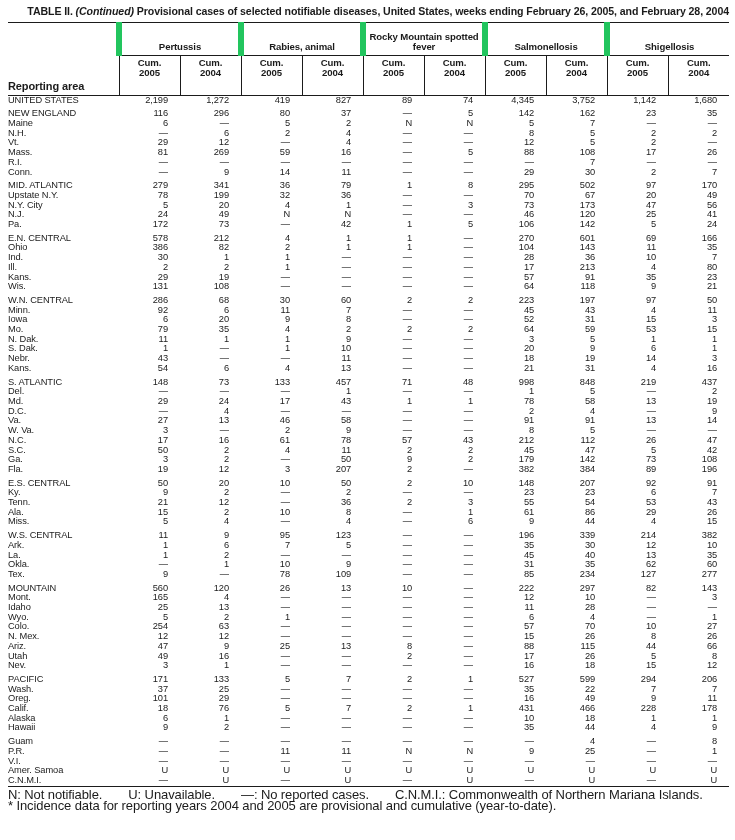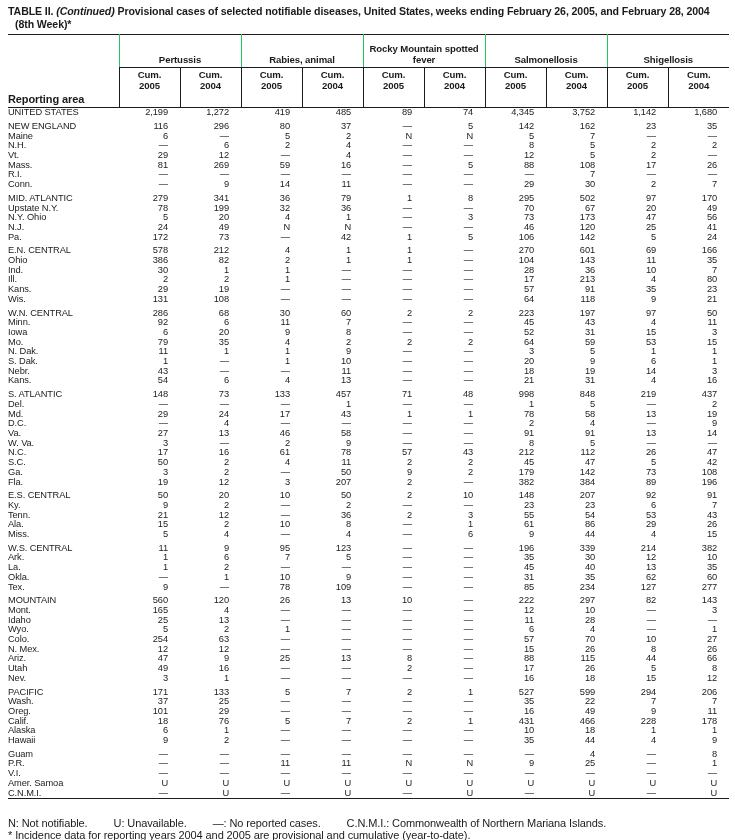--- a/index.html
+++ b/index.html
@@ -7,70 +7,69 @@
     width:735px;height:840px;overflow:hidden;
     color:#1b1b1b;
     font-family:"Liberation Sans", sans-serif;
     letter-spacing:-0.1px;
     -webkit-font-smoothing:antialiased;
   }
   .page{padding:5px 6px 0 8px;}
 
   
   .title{font-weight:bold;font-size:10.6px;line-height:12.6px;}
-  .title .t1{white-space:nowrap;}
+  .title .t1{white-space:nowrap;text-align:right;}
   .title .bi{font-style:italic;}
   .title .t2{padding-left:7px;}
 
   
   table{
     border-collapse:collapse;table-layout:fixed;
     width:721px;margin-top:4px;
     border-top:1.5px solid #1b1b1b;
     border-bottom:1.5px solid #1b1b1b;
   }
   col.c-area{width:111px;}
   col.c-num{width:61px;}
   thead th{font-weight:bold;font-size:9.6px;padding:0;line-height:10.5px;}
   th.areahead{
     text-align:left;vertical-align:bottom;
     padding:0 0 3px 0;font-size:11px;
     border-bottom:1.5px solid #1b1b1b;
   }
   tr.grouprow th.group{
-    border-left:1px solid #22c55e;
+    border-left:6px solid #22c55e;
     border-bottom:1px solid #1b1b1b;
     vertical-align:bottom;text-align:center;
     padding:3px 3px 2px 3px;height:27px;
   }
   tr.subrow th{
     border-left:1px solid #1b1b1b;
     border-bottom:1.5px solid #1b1b1b;
     text-align:center;vertical-align:middle;
     padding:2px 0 16px 0;
   }
 
   tbody td{font-size:9.3px;line-height:9.7px;height:9.7px;padding:0;white-space:nowrap;}
   tbody td.area{text-align:left;}
   tbody td.val{text-align:right;padding-right:12px;}
   tbody tr.gap td{height:4px;line-height:4px;font-size:1px;}
 
   
-  .footnotes{margin-top:19px;font-size:11px;line-height:11.5px;}
+  .footnotes{margin-top:2px;font-size:13px;line-height:11.5px;}
   .fn1 span{margin-right:26px;}
   .fn1 span:last-child{margin-right:0;}
 </style>
 </head>
 <body>
 
 <div class="page">
 
   <div class="title">
     <div class="t1"><span class="b">TABLE II.</span> <span class="bi">(Continued)</span> <span class="b">Provisional cases of selected notifiable diseases, United States, weeks ending February 26, 2005, and February 28, 2004</span></div>
-    <div class="t2">(8th Week)*</div>
   </div>
 
   <table>
     <colgroup>
       <col class="c-area">
       <col class="c-num">
         <col class="c-num">
       <col class="c-num">
         <col class="c-num">
       <col class="c-num">
@@ -131,21 +130,21 @@
             <div>2004</div>
           </th>
       </tr>
     </thead>
     <tbody>
         <tr class="region">
           <td class="area">UNITED STATES</td>
           <td class="val">2,199</td>
           <td class="val">1,272</td>
           <td class="val">419</td>
-          <td class="val">485</td>
+          <td class="val">827</td>
           <td class="val">89</td>
           <td class="val">74</td>
           <td class="val">4,345</td>
           <td class="val">3,752</td>
           <td class="val">1,142</td>
           <td class="val">1,680</td>
         </tr>
         <tr class="gap">
           <td colspan="11"></td>
         </tr>
@@ -263,21 +262,21 @@
           <td class="val">32</td>
           <td class="val">36</td>
           <td class="val">—</td>
           <td class="val">—</td>
           <td class="val">70</td>
           <td class="val">67</td>
           <td class="val">20</td>
           <td class="val">49</td>
         </tr>
         <tr>
-          <td class="area">N.Y. Ohio</td>
+          <td class="area">N.Y. City</td>
           <td class="val">5</td>
           <td class="val">20</td>
           <td class="val">4</td>
           <td class="val">1</td>
           <td class="val">—</td>
           <td class="val">3</td>
           <td class="val">73</td>
           <td class="val">173</td>
           <td class="val">47</td>
           <td class="val">56</td>

